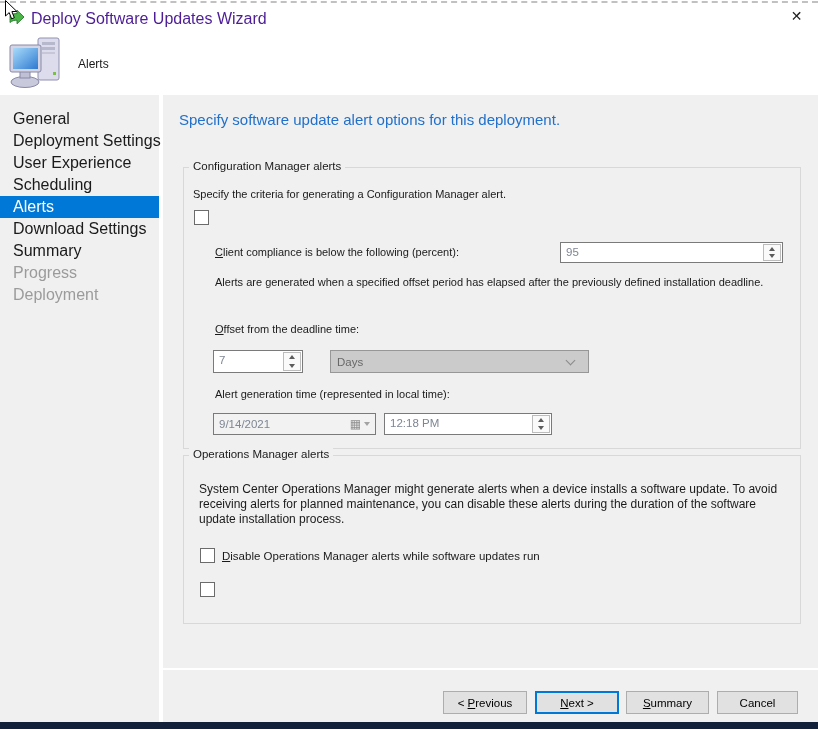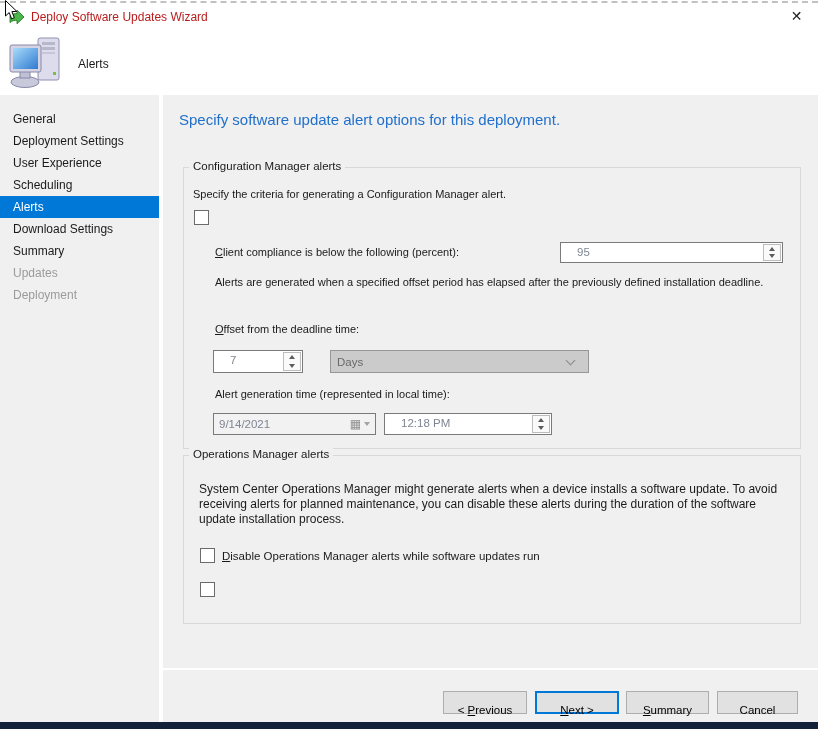--- a/index.html
+++ b/index.html
@@ -11,73 +11,73 @@
   .u{text-decoration:underline}
 
   
   #artifact-line{position:absolute;left:0;top:1px;width:818px;height:0;
     border-top:2px dashed #8f8f8f;opacity:.55}
 
   
   #cursor{position:absolute;left:4px;top:0;z-index:50}
 
   
-  #titlebar-text{position:absolute;left:31px;top:10px;font-size:12px;color:#b91c1c}
+  #titlebar-text{position:absolute;left:31px;top:10px;font-size:16px;color:#4c1d95}
   #close-btn{position:absolute;left:783px;top:5px;width:27px;height:22px;
     text-align:center;line-height:22px;font-size:14px;color:#222;cursor:default}
 
   
   #header-step{position:absolute;left:78px;top:57px;font-size:12px;color:#1a1a1a}
 
   
   #sidebar{position:absolute;left:0;top:95px;width:159px;height:627px;background:#f0f0f0}
   #content{position:absolute;left:163px;top:95px;width:655px;height:627px;background:#f0f0f0}
 
-  .side-item{height:22px;line-height:22px;padding-left:13px;font-size:12px;color:#1a1a1a;
+  .side-item{height:22px;line-height:22px;padding-left:13px;font-size:16px;color:#1a1a1a;
     white-space:nowrap;cursor:default}
   #sidebar .side-item:first-child{margin-top:13px}
   .side-item.selected{background:#0078d7;color:#fff}
   .side-item.disabled{color:#9b9b9b}
 
   #page-heading{position:absolute;left:179px;top:111px;font-size:15px;color:#2170cb;white-space:nowrap}
 
   .groupbox{position:absolute;border:1px solid #d8d8d8}
   .legend{position:absolute;font-size:11.5px;color:#1a1a1a;background:#f0f0f0;
     padding:0 4px;white-space:nowrap}
 
   .statictext{position:absolute;font-size:11px;color:#1a1a1a;white-space:nowrap}
   .para{position:absolute;font-size:12px;color:#1a1a1a;line-height:15px}
 
   .cbrow{position:absolute;display:flex;align-items:center;gap:7px}
   .cb{width:13px;height:13px;background:#fff;border:1px solid #6b6b6b;flex:0 0 auto}
   .cblabel{font-size:11.5px;color:#1a1a1a;white-space:nowrap}
 
   .numfield{position:absolute;display:flex;background:#fff;border:1px solid #7a7a7a;box-sizing:border-box}
-  .nval{flex:1;font-size:11.5px;color:#7e8693;padding:3px 0 0 16px;white-space:nowrap;overflow:hidden}
+  .nval{flex:1;font-size:11.5px;color:#7e8693;padding:3px 0 0 5px;white-space:nowrap;overflow:hidden}
   .spin{width:16px;display:flex;flex-direction:column;border:1px solid #bcbcbc;margin:1px;background:#fafafa}
   .spinbtn{flex:1;display:flex;align-items:center;justify-content:center}
   .tri-up{width:0;height:0;border-left:3px solid transparent;border-right:3px solid transparent;border-bottom:4px solid #5c5c5c}
   .tri-down{width:0;height:0;border-left:3px solid transparent;border-right:3px solid transparent;border-top:4px solid #5c5c5c}
   .tri-drop{width:0;height:0;border-left:3.5px solid transparent;border-right:3.5px solid transparent;border-top:4px solid #a3a3a3;margin-right:5px}
 
   .combo{position:absolute;display:flex;align-items:center;background:#cbcbcb;border:1px solid #979797;box-sizing:border-box}
   .combo-val{flex:1;font-size:11.5px;color:#686868;padding-left:6px;white-space:nowrap}
   .chev{width:9px;height:9px;position:relative;margin-right:12px}
   .chev::before{content:"";position:absolute;left:0;top:0;width:6px;height:6px;
     border-right:1.3px solid #8a8a8a;border-bottom:1.3px solid #8a8a8a;transform:rotate(45deg)}
 
   .datefield{position:absolute;display:flex;align-items:center;background:#f2f2f2;border:1px solid #7a7a7a;box-sizing:border-box}
   .dval{flex:1;font-size:11.5px;color:#7e8693;padding-left:5px;white-space:nowrap}
   .calicon{font-size:12px;color:#8f8f8f;margin-right:3px;line-height:10px}
 
   #footer-divider{position:absolute;left:163px;top:668px;width:655px;height:2px;background:#fff}
 
   .btn{position:absolute;top:691px;height:23px;background:#e1e1e1;border:1px solid #adadad;
     font-family:"Liberation Sans",sans-serif;font-size:11.5px;color:#000;text-align:center;
-    padding:8px;line-height:20px;box-sizing:border-box;cursor:default}
+    padding:0;line-height:20px;box-sizing:border-box;cursor:default}
   .btn.focused{border:2px solid #0078d7}
 
   #taskbar-edge{position:absolute;left:0;top:722px;width:818px;height:7px;background:#13203a}
 </style>
 </head>
 <body>
 
 <div id="artifact-line"></div>
 
 <div id="cursor">
@@ -120,21 +120,21 @@
 </div>
 
 <div id="sidebar">
   <div class="side-item">General</div>
   <div class="side-item">Deployment Settings</div>
   <div class="side-item">User Experience</div>
   <div class="side-item">Scheduling</div>
   <div class="side-item selected">Alerts</div>
   <div class="side-item">Download Settings</div>
   <div class="side-item">Summary</div>
-  <div class="side-item disabled">Updates</div>
+  <div class="side-item disabled">Progress</div>
   <div class="side-item disabled">Deployment</div>
 </div>
 
 <div id="content"></div>
 
 <div id="page-heading">Specify software update alert options for this deployment.</div>
 
 <div class="groupbox" style="left:183px;top:167px;width:616px;height:280px"></div>
 <span class="legend" style="left:189px;top:160px">Configuration Manager alerts</span>
 

